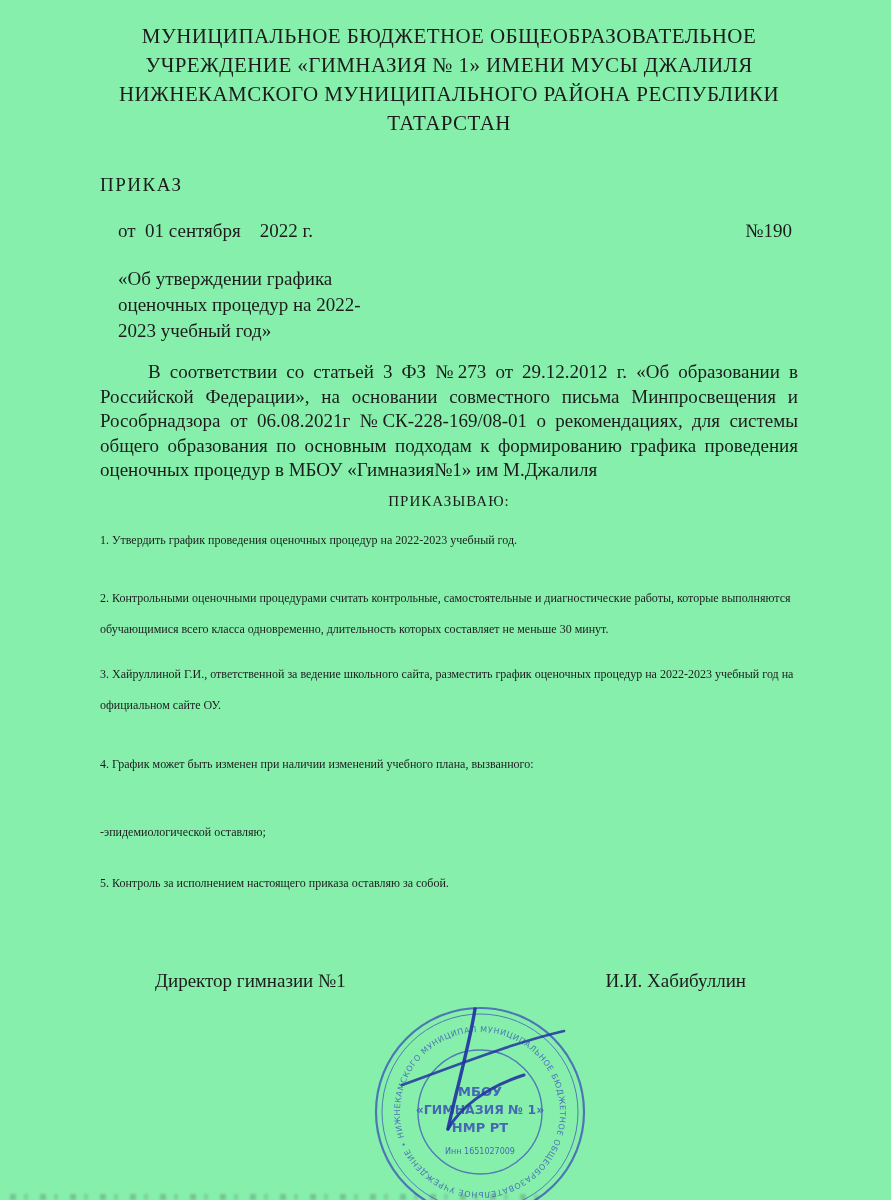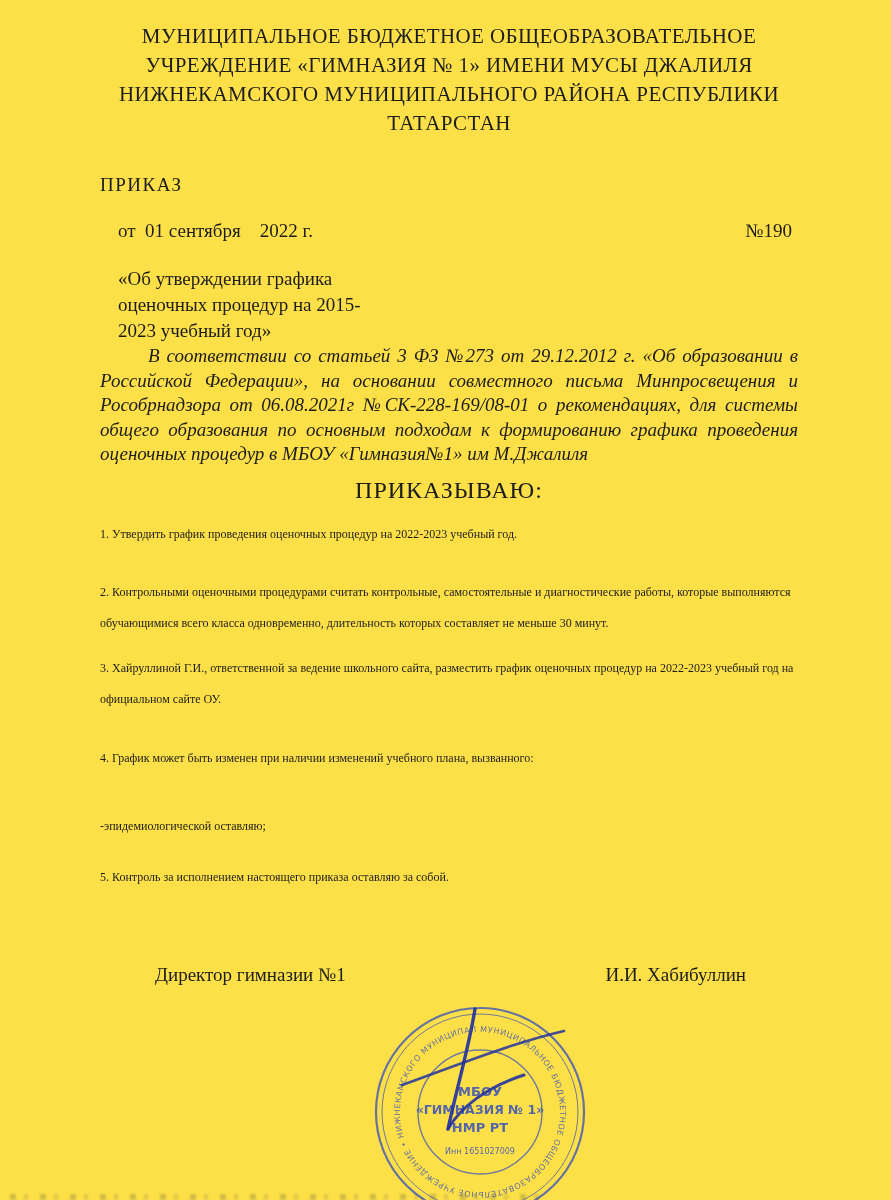--- a/index.html
+++ b/index.html
@@ -5,21 +5,21 @@
   html, body {
     margin: 0;
     padding: 0;
     background: #e9e9e9;
   }
   .page {
     position: relative;
     width: 891px;
     height: 1200px;
     margin: 0 auto;
-    background: #fde047;
+    background: #86efac;
     color: #1c1c1c;
     font-family: "Liberation Serif", serif;
     overflow: hidden;
   }
   .content {
     position: absolute;
     left: 100px;
     right: 93px;
     top: 22px;
   }
@@ -47,29 +47,29 @@
   .date-line { white-space: pre-wrap; }
   .doc-number { padding-right: 6px; }
   .subject {
     margin-top: 24px;
     font-size: 19px;
     line-height: 26px;
     padding-left: 18px;
     max-width: 330px;
   }
   .preamble {
+    margin-top: 16px;
     font-size: 19px;
     line-height: 24.5px;
     text-align: justify;
     text-indent: 48px;
-    font-style: italic;
   }
   .resolution {
     text-align: center;
-    font-size: 24px;
+    font-size: 15px;
     letter-spacing: 1px;
     margin-top: 10px;
   }
   .item {
     font-size: 12px;
     line-height: 29px;
     white-space: pre-wrap;
   }
   .item-1 { margin-top: 16px; }
   .item-2 { margin-top: 28px; line-height: 31px; }
@@ -129,21 +129,21 @@
 
     <div class="doc-type">ПРИКАЗ</div>
 
     <div class="date-row">
       <span class="date-line">от  01 сентября    2022 г.</span>
       <span class="doc-number">№190</span>
     </div>
 
     <div class="subject">
       <div>«Об утверждении графика</div>
-      <div>оценочных процедур на 2015-</div>
+      <div>оценочных процедур на 2022-</div>
       <div>2023 учебный год»</div>
     </div>
 
     <div class="preamble">В соответствии со  статьей 3 ФЗ  №273 от 29.12.2012 г. «Об  образовании в Российской Федерации», на основании совместного письма Минпросвещения и Рособрнадзора от 06.08.2021г №СК-228-169/08-01 о рекомендациях, для системы общего образования по основным подходам к формированию графика проведения оценочных процедур в МБОУ «Гимназия№1» им М.Джалиля</div>
 
     <div class="resolution">ПРИКАЗЫВАЮ:</div>
 
     <div class="item item-1">1. Утвердить график проведения оценочных процедур на 2022-2023 учебный год.</div>
     <div class="item item-2">2. Контрольными оценочными процедурами считать контрольные, самостоятельные и диагностические работы, которые выполняются обучающимися всего класса одновременно, длительность которых составляет не меньше 30 минут.</div>
     <div class="item item-3">3. Хайруллиной Г.И., ответственной за ведение школьного сайта, разместить график оценочных процедур на 2022-2023 учебный год на официальном сайте ОУ.</div>

